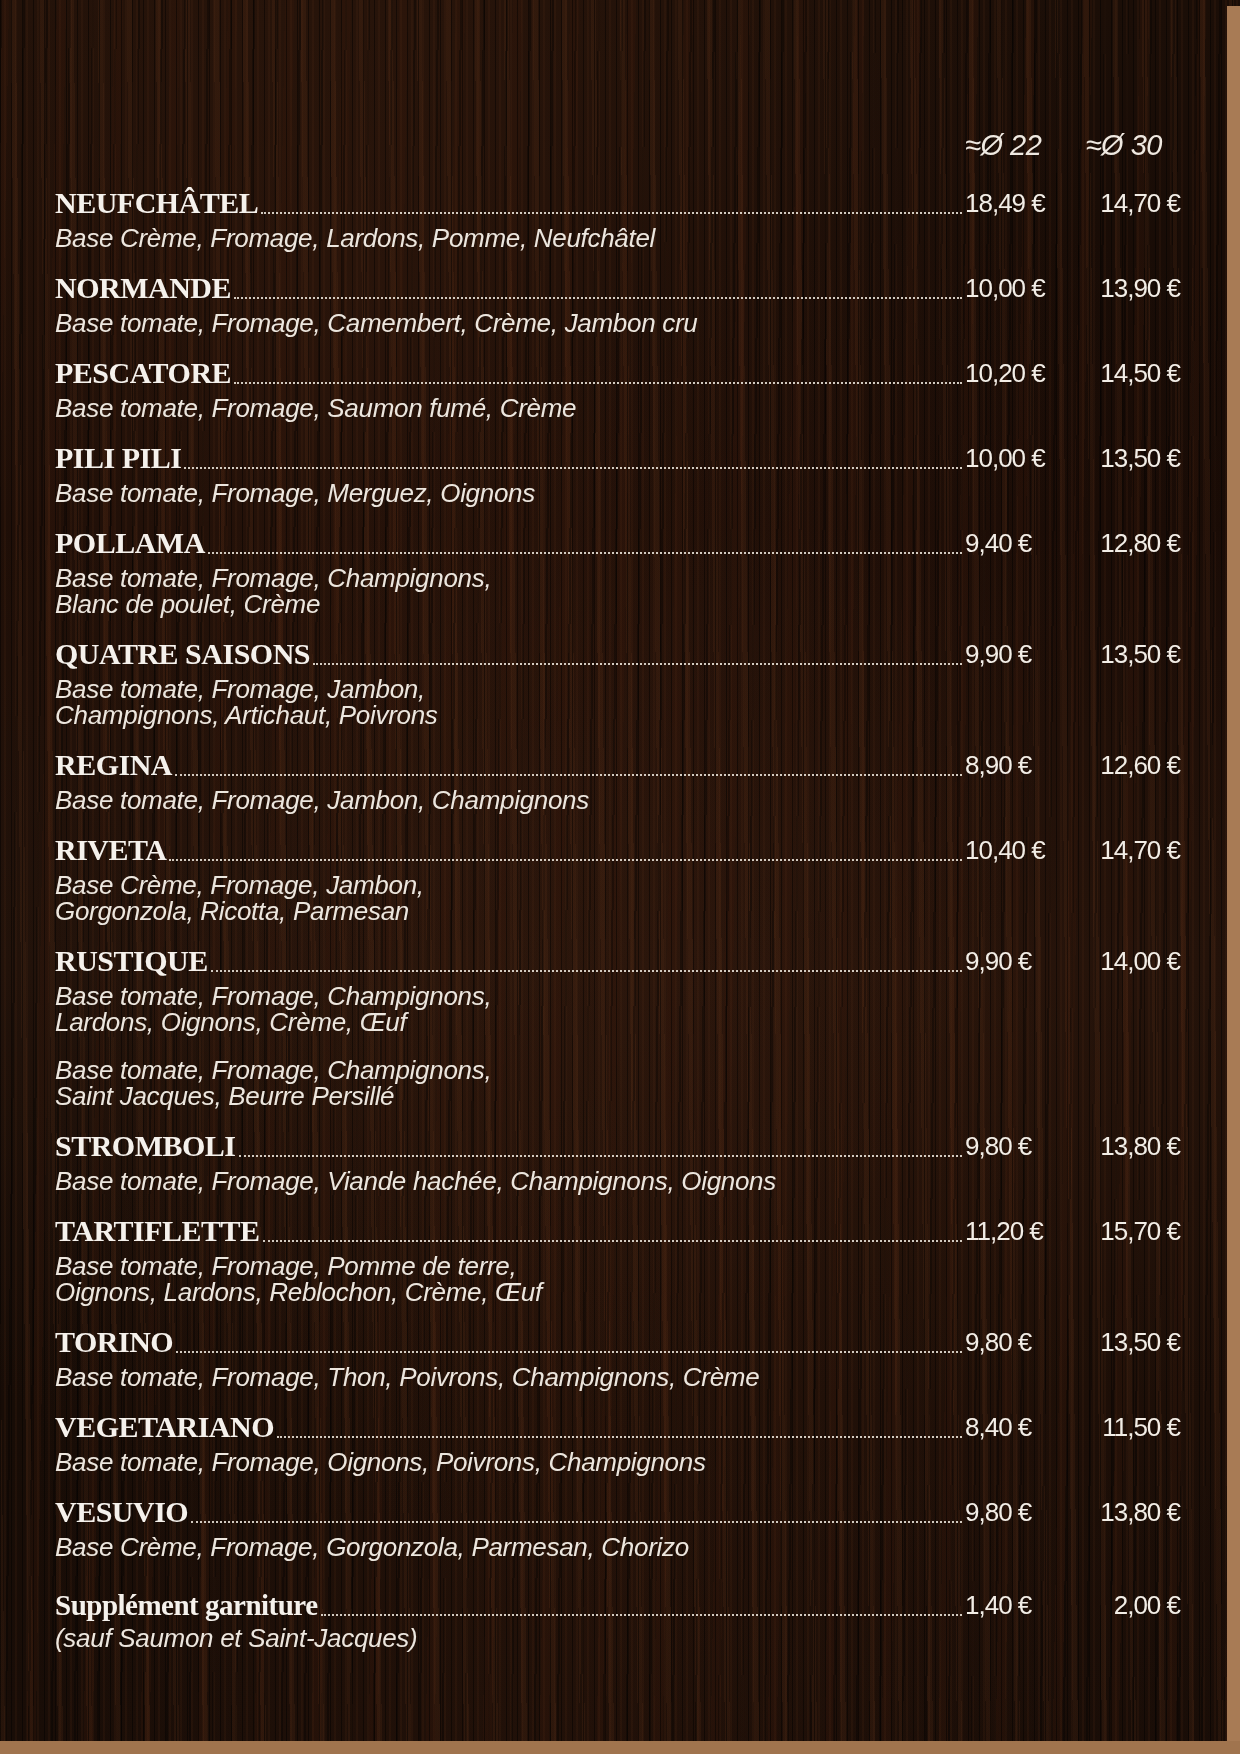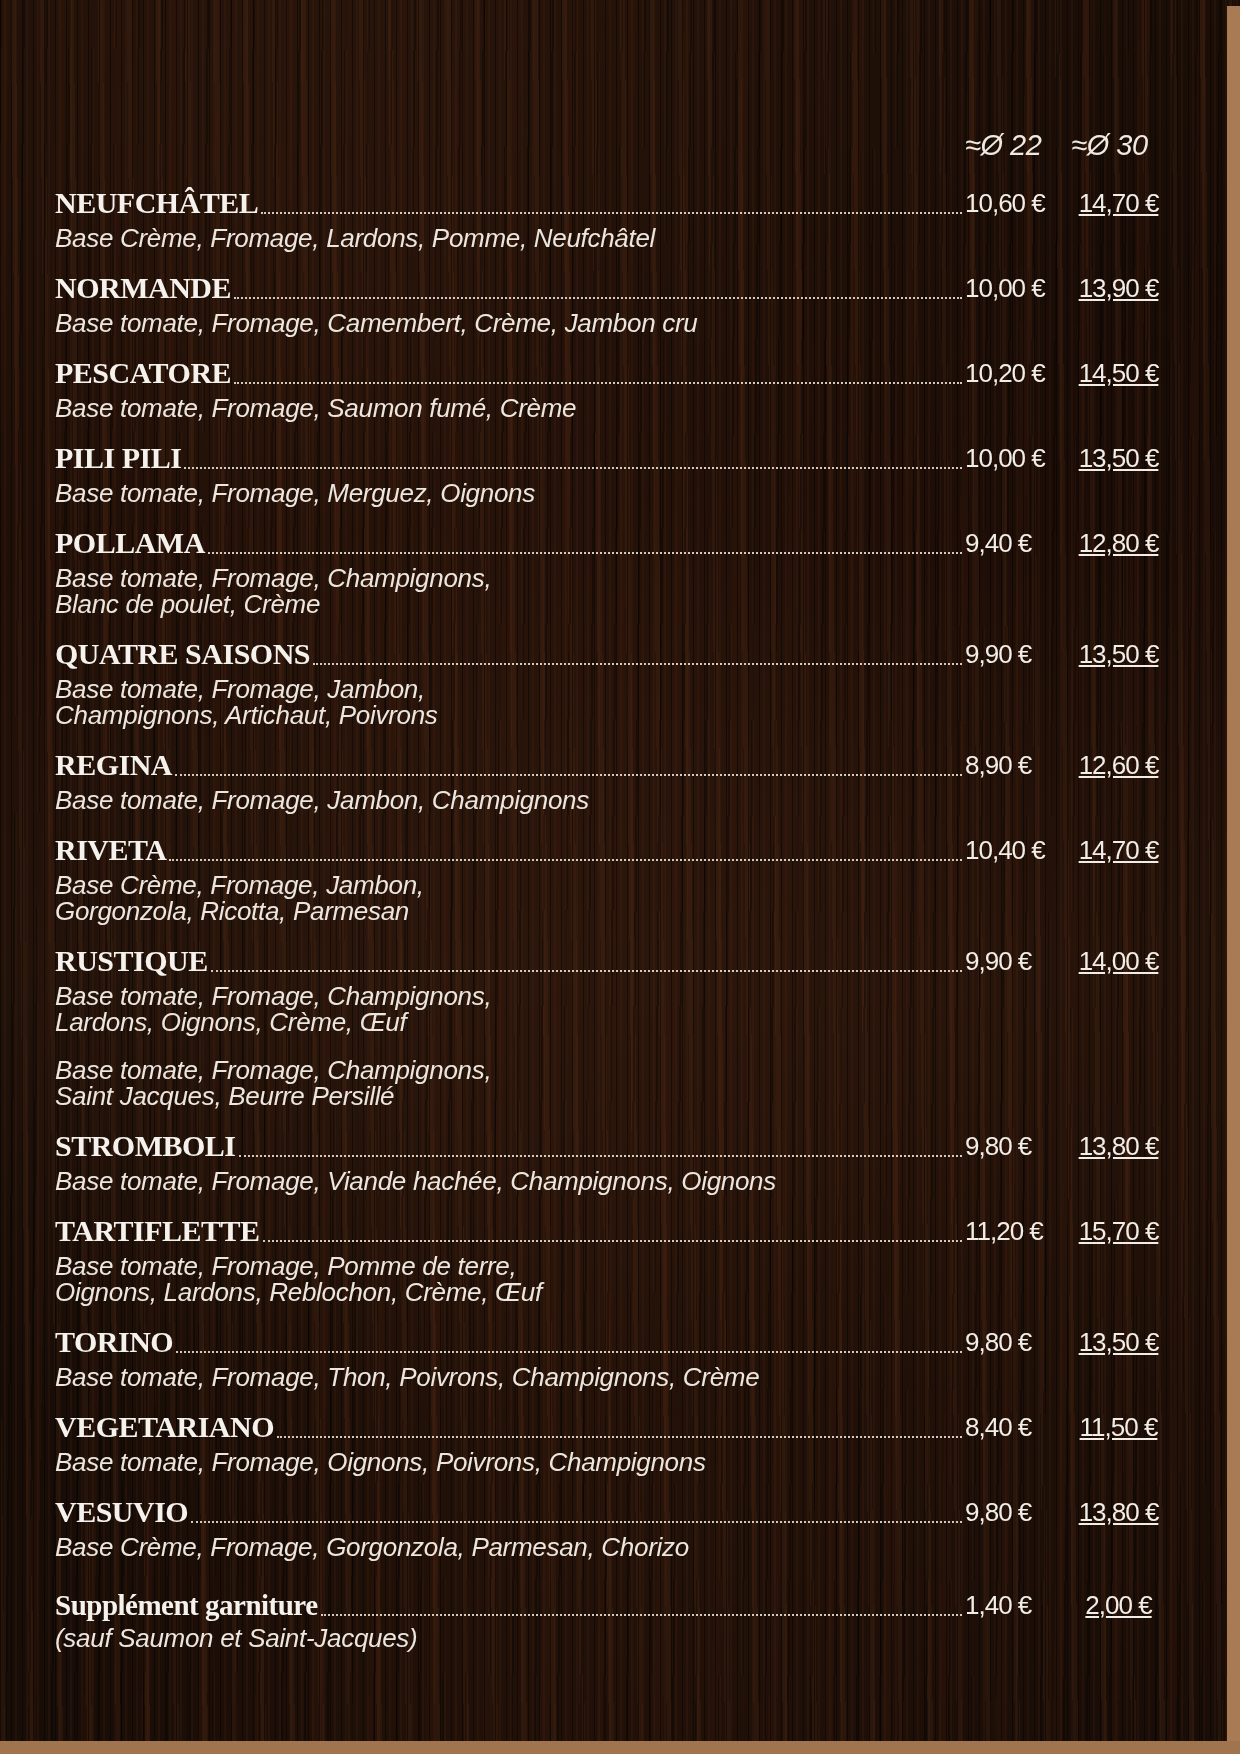--- a/index.html
+++ b/index.html
@@ -22,30 +22,30 @@
       linear-gradient(180deg,#1b0e07 0%,#160a05 30%,#1d1009 55%,#170c06 80%,#190d07 100%);
   }
   .edge-right{position:absolute;top:6px;right:0;width:13px;height:calc(100% - 6px);background:#a87b55;}
   .edge-bottom{position:absolute;left:0;bottom:0;width:100%;height:13px;background:#a0744e;}
   .content{position:absolute;left:55px;top:130px;width:1125px;} 
 
   .size-header{display:flex;align-items:flex-end;margin-bottom:28px;}
   .size-header .spacer{flex:1;}
   .hdr{font-style:italic;font-size:29px;line-height:30px;color:#efe9e1;letter-spacing:-.5px;white-space:nowrap;}
   .hdr.c1{width:92px;text-align:left;}
-  .hdr.c2{width:123px;text-align:center;padding-right:0;text-decoration:underline;}
+  .hdr.c2{width:123px;text-align:right;padding-right:0;text-decoration:underline;}
   .hdr.c2 span{display:inline-block;margin-right:18px;}
 
   .item{margin-bottom:22px;}
   .line1{display:flex;align-items:flex-end;}
   .iname{font-weight:700;font-size:30px;line-height:30px;color:#f5f1ec;letter-spacing:-.5px;white-space:nowrap;font-family:Liberation Serif, serif;}
   .leader{flex:1;border-bottom:2px dotted rgba(235,228,218,.88);margin:0 3px 4px 3px;min-width:24px;}
   .price{font-size:26px;line-height:30px;color:#f2ede6;letter-spacing:-1px;white-space:nowrap;}
   .p1{width:92px;text-align:left;}
-  .p2{width:123px;text-align:center;text-decoration:underline;}
+  .p2{width:123px;text-align:right;}
   .desc{font-style:italic;font-size:26px;line-height:26px;color:#ece6de;margin-top:7px;letter-spacing:-.3px;}
   .desc div{white-space:nowrap;}
 
   .supplement{margin-top:30px;}
   .supplement .iname{font-size:29px;}
   .supplement .desc{margin-top:5px;}
 </style>
 </head>
 <body>
 
@@ -56,21 +56,21 @@
       <span class="spacer"></span>
       <span class="hdr c1">≈Ø 22</span>
       <span class="hdr c2"><span>≈Ø 30</span></span>
     </div>
 
     <div id="items">
   <div class="item">
     <div class="line1">
       <span class="iname">NEUFCHÂTEL</span>
       <span class="leader"></span>
-      <span class="price p1">10,60 €</span>
+      <span class="price p1">18,49 €</span>
       <span class="price p2">14,70 €</span>
     </div>
     <div class="desc">
             <div>Base Crème, Fromage, Lardons, Pomme, Neufchâtel</div>
           </div>
   </div>
 
   <div class="item">
     <div class="line1">
       <span class="iname">NORMANDE</span>

